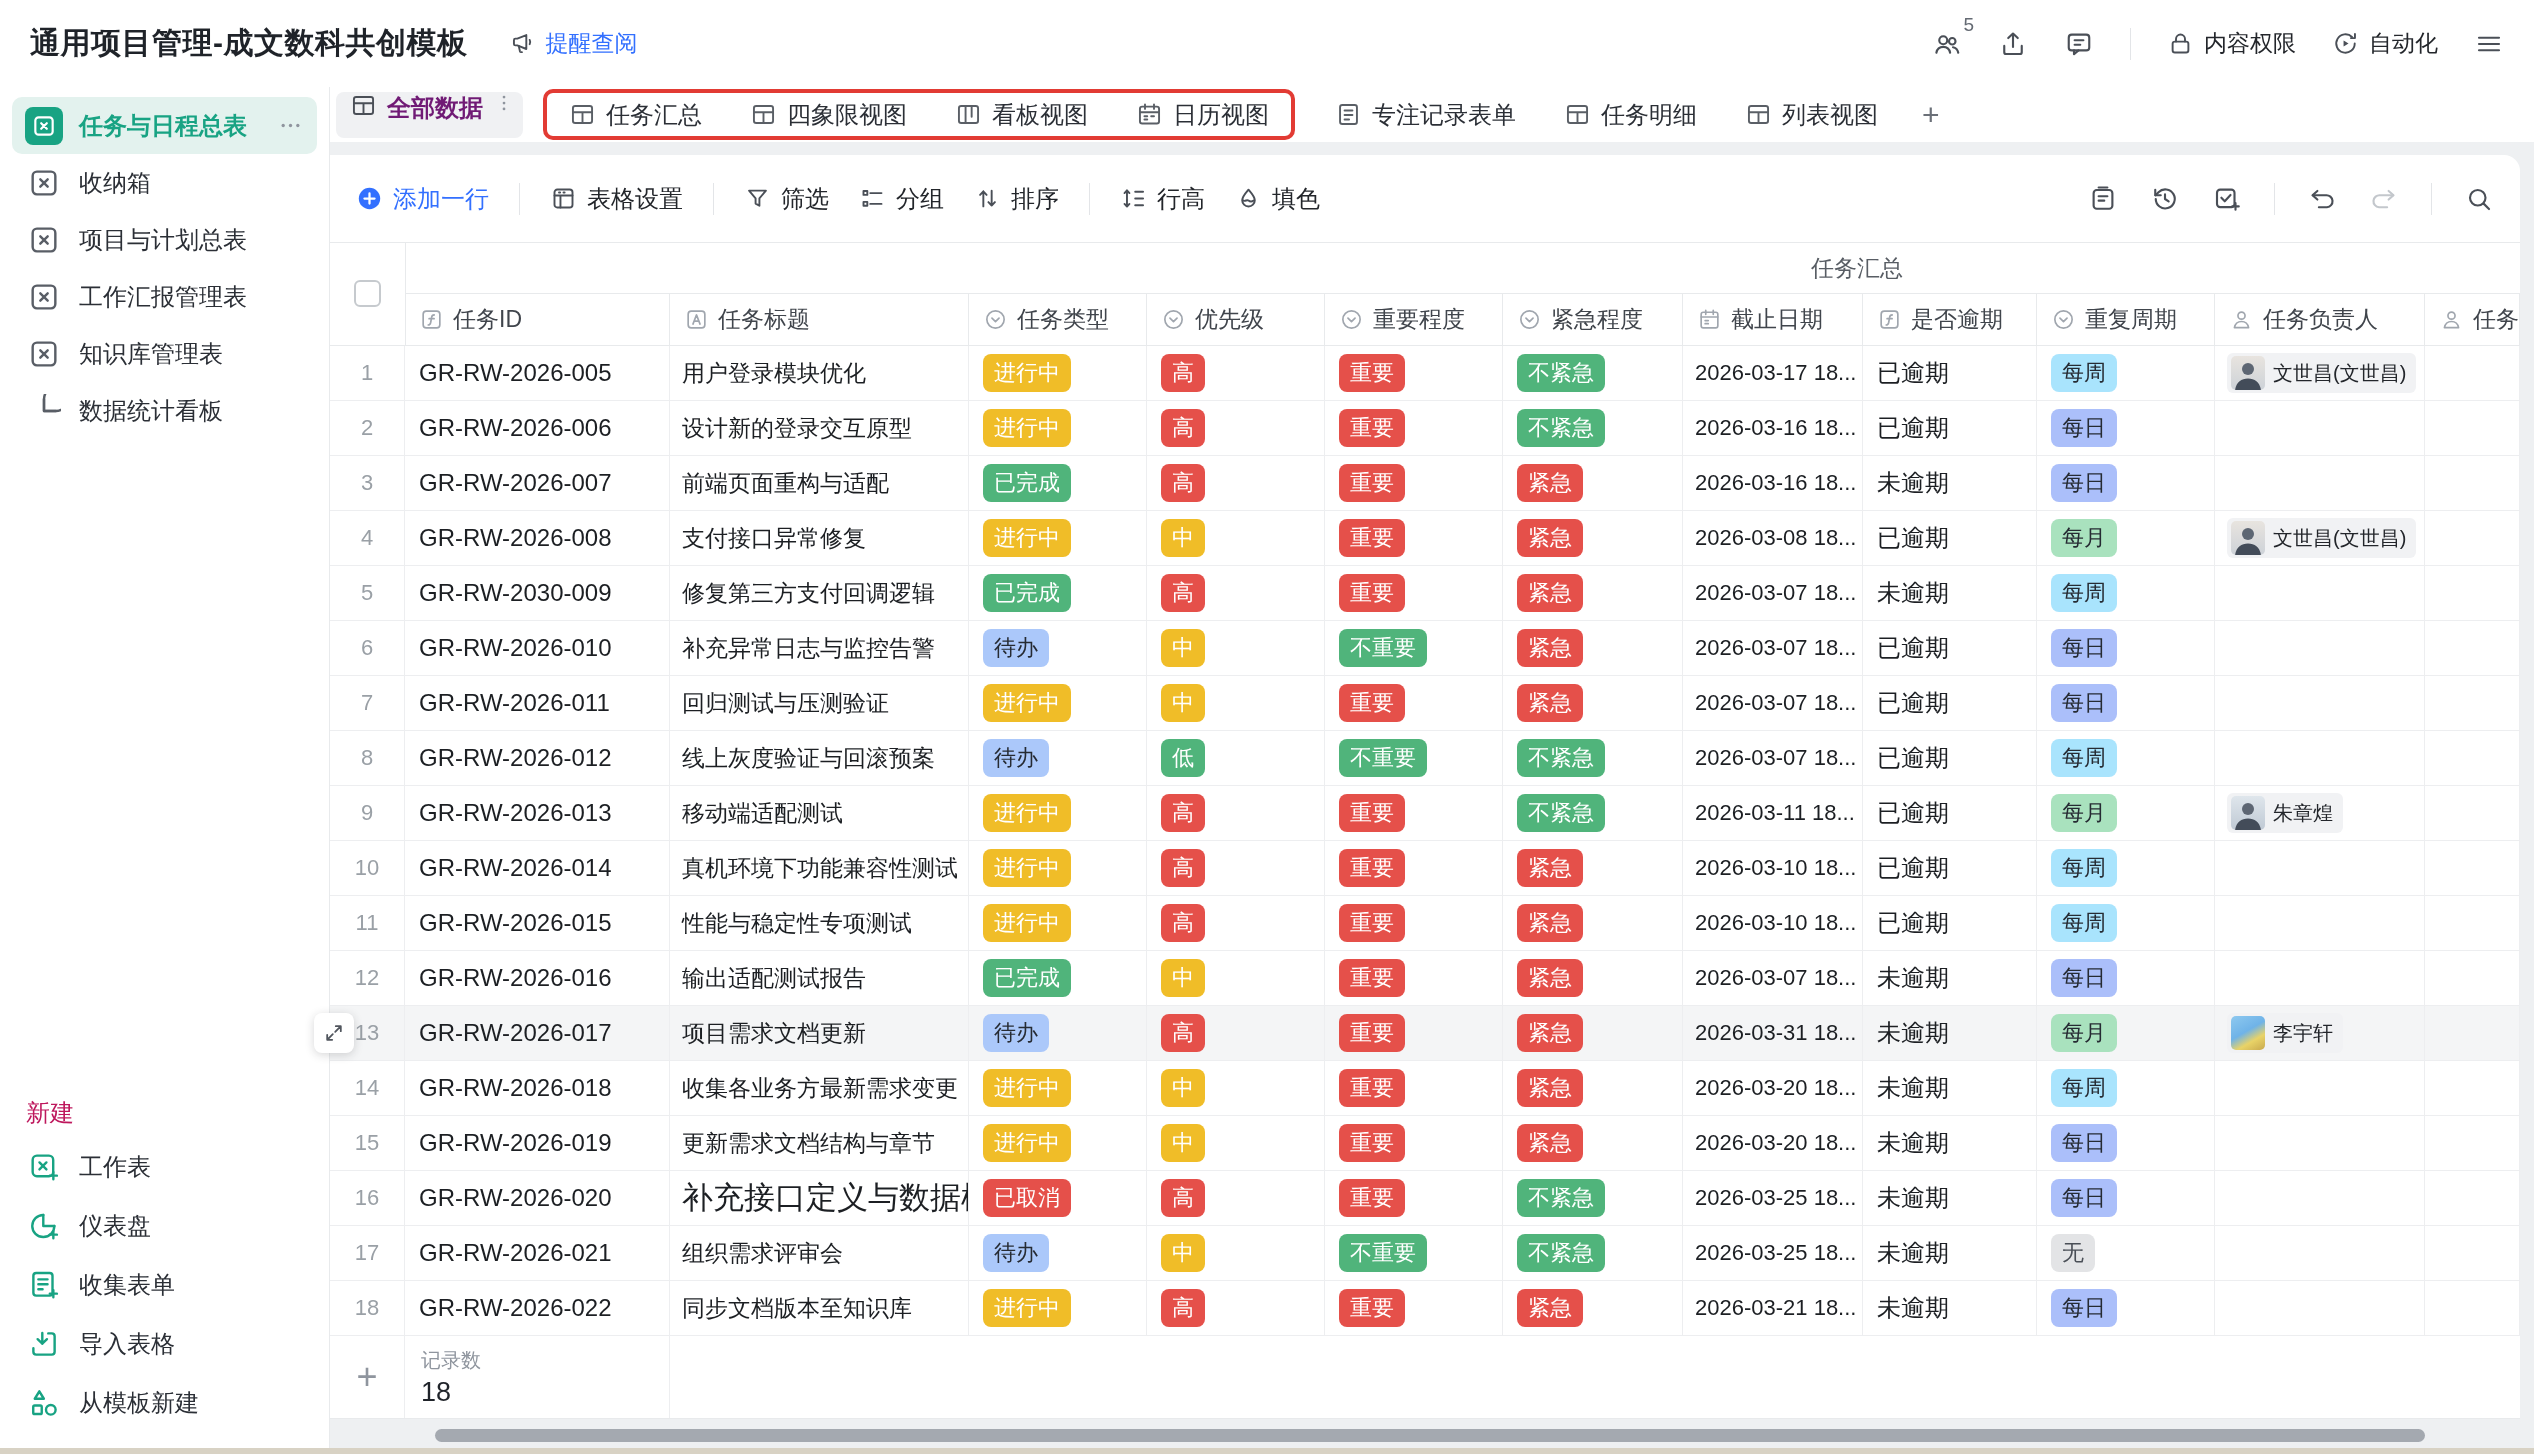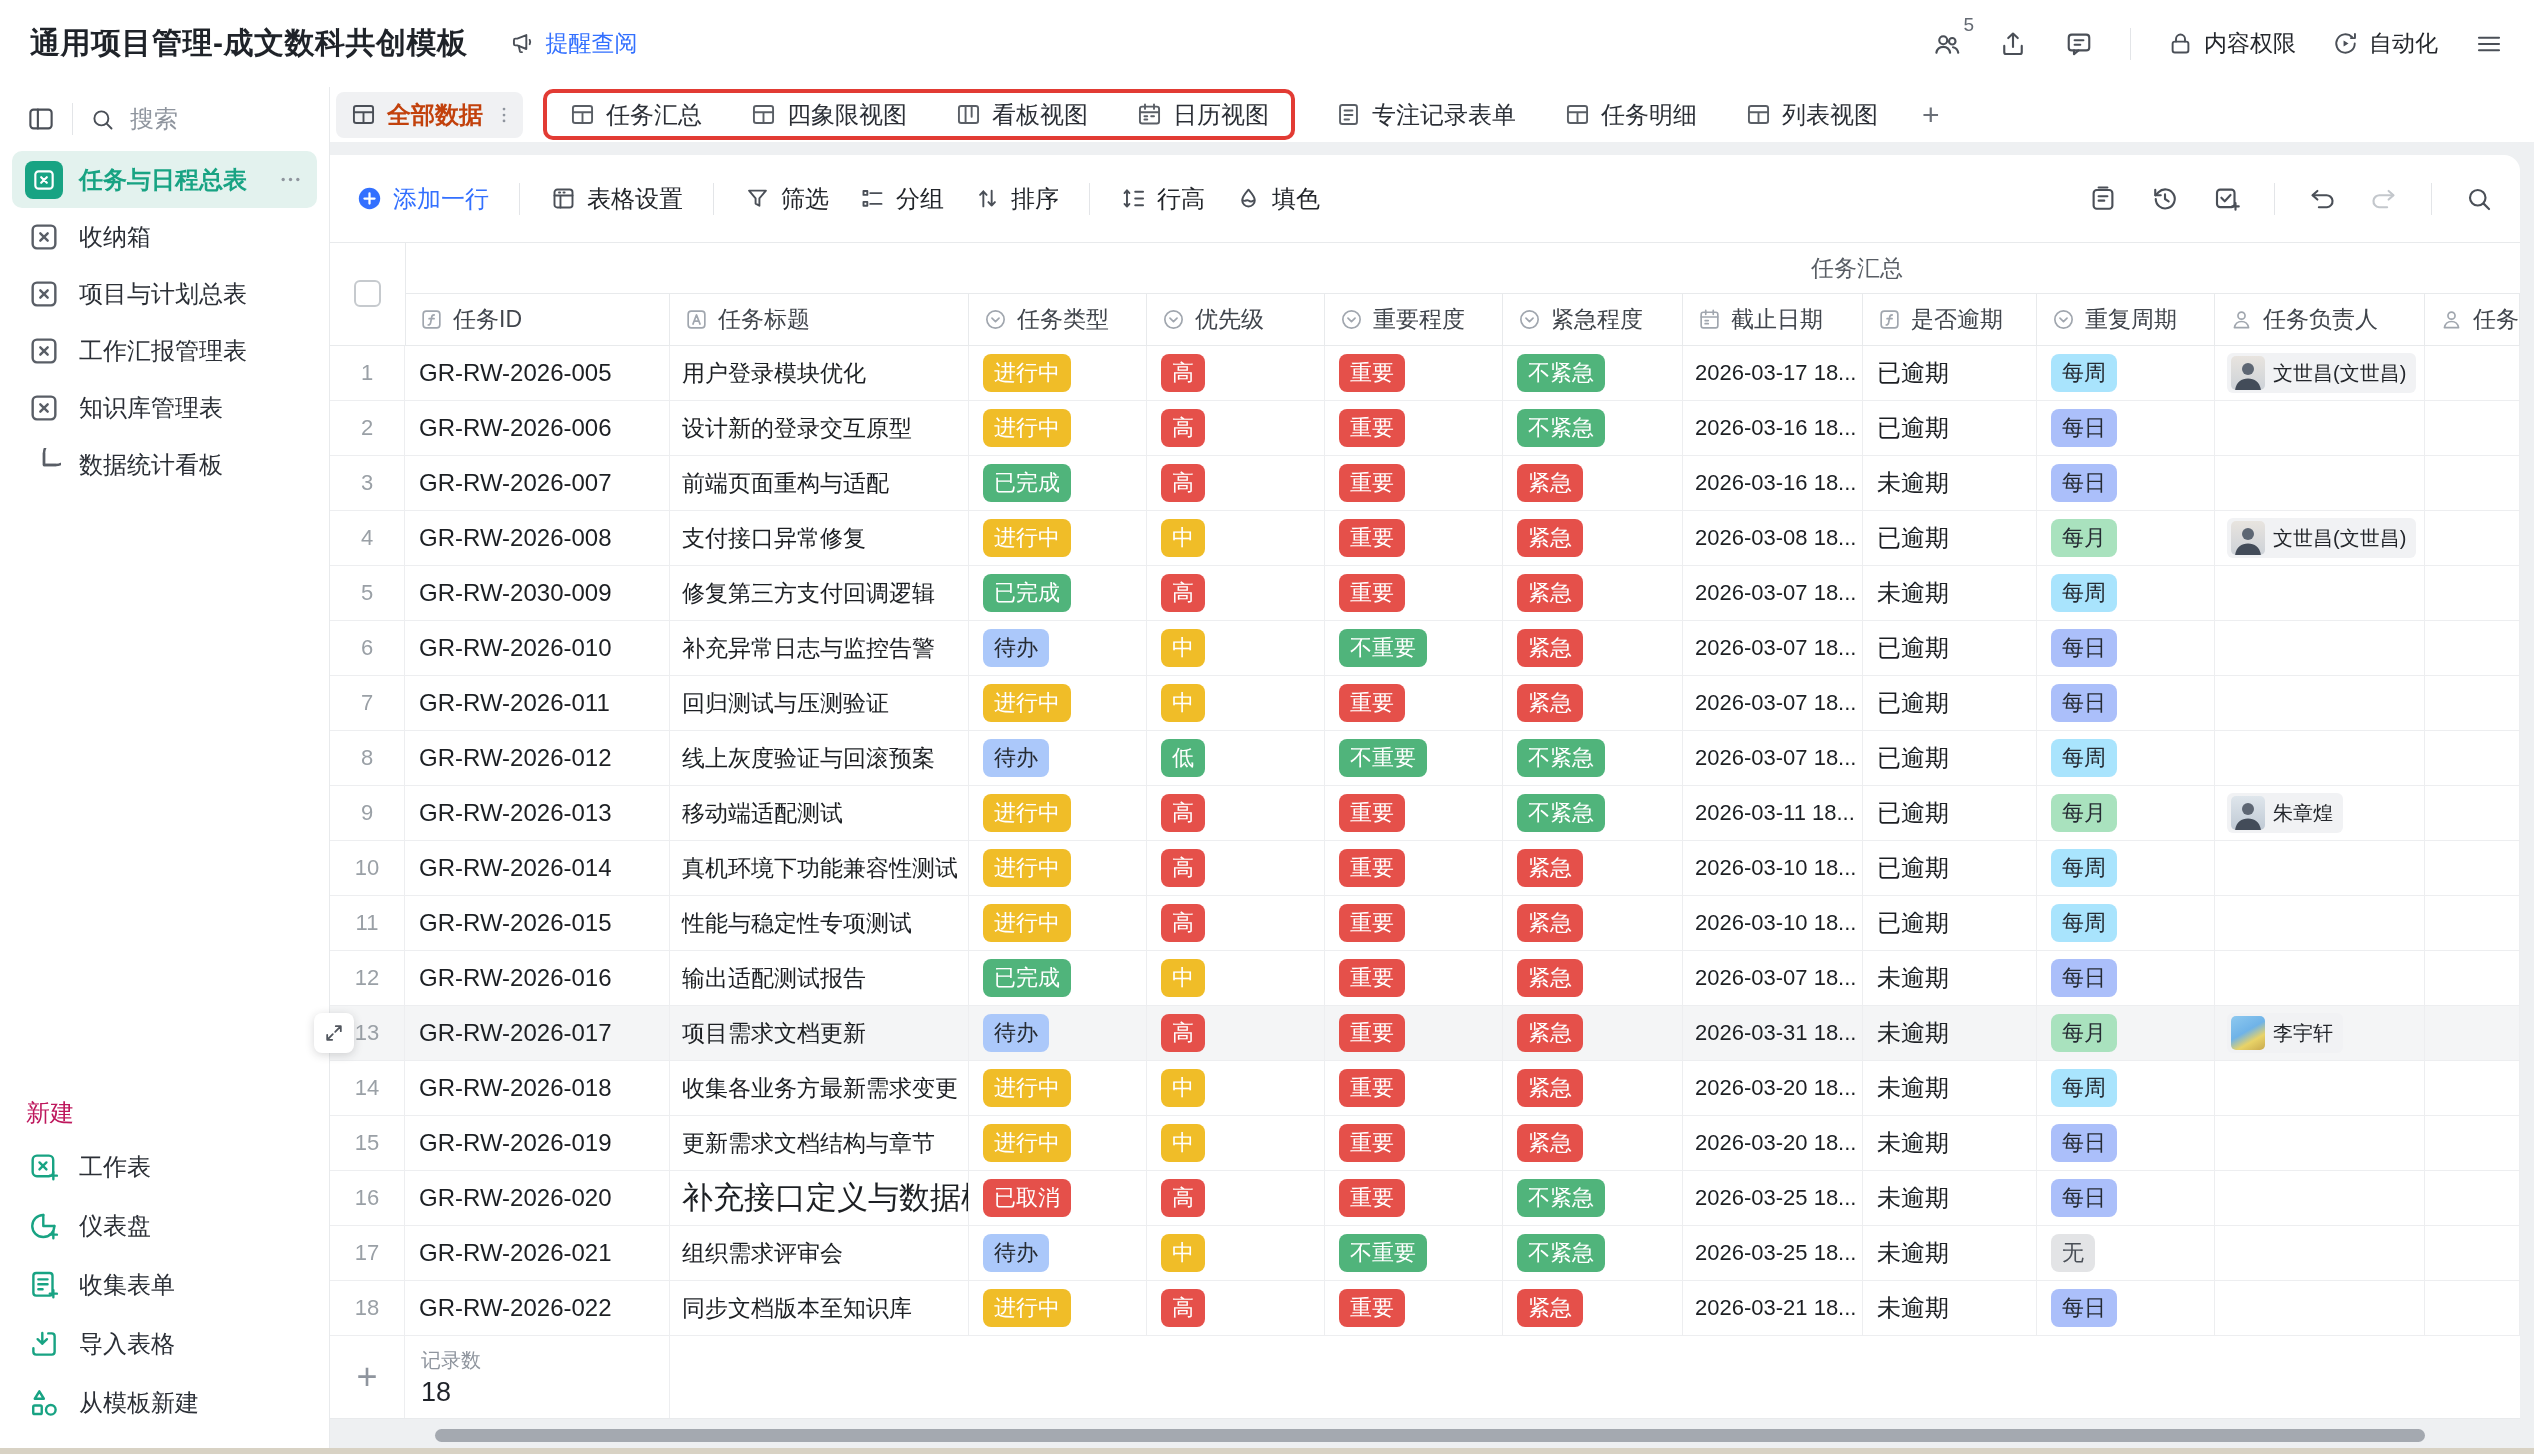--- a/index.html
+++ b/index.html
@@ -36,22 +36,22 @@
   .sb-spacer{flex:1;}
   .sb-newlabel{font-size:24px;color:#be185d;padding:0 14px;margin:0 0 8px;}
   .sb-new{height:59px;display:flex;align-items:center;gap:16px;padding:0 13px;font-size:24px;color:#2b2f36;cursor:pointer;}
   .sb-new .sb-ic{color:var(--sidebar-teal);}
 
   
   .content{flex:1;display:flex;flex-direction:column;min-width:0;background:#fff;}
   .tabsrow{height:55px;display:flex;align-items:center;padding-left:6px;gap:10px;}
   .tab{display:flex;align-items:center;gap:10px;font-size:24px;color:#2b2f36;white-space:nowrap;cursor:pointer;}
   .tab .ic{color:#5a5f66;}
-  .tab-active{display:flex;align-items:center;gap:10px;background:#f0f1f3;border-radius:8px;height:46px;
-              padding:0 8px 0 14px;font-size:24px;font-weight:600;color:#c2410c;cursor:pointer;}
+  .tab-active{display:flex;align-items:flex-start;gap:10px;background:#f0f1f3;border-radius:8px;height:46px;
+              padding:0 8px 0 14px;font-size:24px;font-weight:600;color:#701a75;cursor:pointer;}
   .redbox{display:flex;align-items:center;border:4px solid var(--annotation-red);border-radius:10px;
           height:51px;padding:0 22px;gap:48px;margin-left:10px;box-sizing:border-box;}
   .tabs-rest{display:flex;align-items:center;gap:48px;margin-left:30px;}
   .tab-add{font-size:30px;color:#6b7078;margin-left:34px;cursor:pointer;}
 
   .canvas{flex:1;background:#eef0f2;position:relative;min-height:0;}
   .card{position:absolute;left:0;top:13px;width:2190px;background:#fff;border-top-right-radius:16px;}
 
   .toolbar{height:71px;display:flex;align-items:center;padding:8px 26px;gap:30px;border-bottom:1px solid #e8eaec;}
   .tbtn{display:flex;align-items:center;gap:10px;font-size:24px;color:#23262b;white-space:nowrap;cursor:pointer;}
@@ -177,38 +177,20 @@
       <span class="ic ic28 ticon">
           <svg viewBox="0 0 24 24">
             <path d="M4 7h16M4 12h16M4 17h16"></path>
           </svg>
         </span>
     </div>
   </div>
 
   <div class="body">
     <aside class="sidebar">
-      <div class="sb-top">
-        <span class="ic ic28 ticon">
-            <svg viewBox="0 0 24 24">
-              <rect x="3.5" y="4.5" width="17" height="15" rx="2.5"></rect>
-              <path d="M9.5 4.5v15"></path>
-            </svg>
-          </span>
-        <span class="vdiv"></span>
-        <span class="sb-search">
-          <span class="ic ic24">
-              <svg viewBox="0 0 24 24">
-                <circle cx="11" cy="11" r="6.2"></circle>
-                <path d="M15.7 15.7L20 20"></path>
-              </svg>
-            </span>
-          <span>搜索</span>
-        </span>
-      </div>
       <nav id="sbItems">
   <div class="sb-item active">
     <span class="sb-ic teal-fill">
               <svg viewBox="0 0 24 24">
                 <rect x="4" y="4" width="16" height="16" rx="3"></rect>
                 <path d="M9.4 9.4l5.2 5.2M14.6 9.4l-5.2 5.2"></path>
               </svg>
             </span>
     <span>任务与日程总表</span>
     <span class="sb-more ic ic24">

